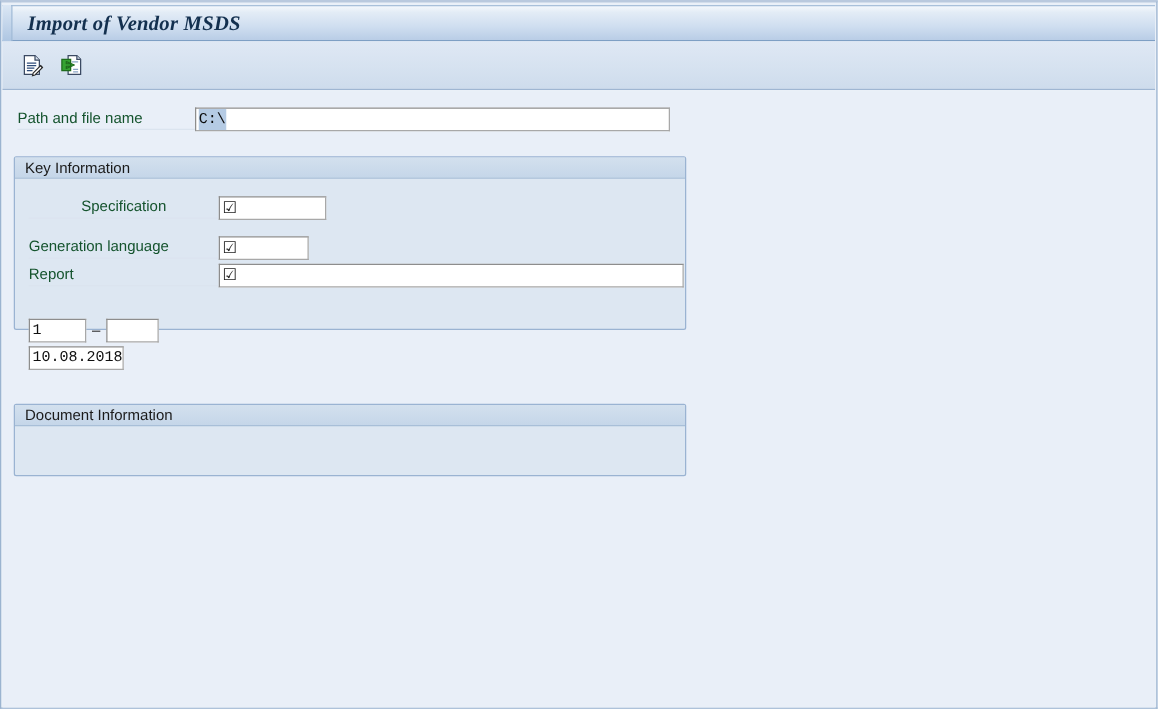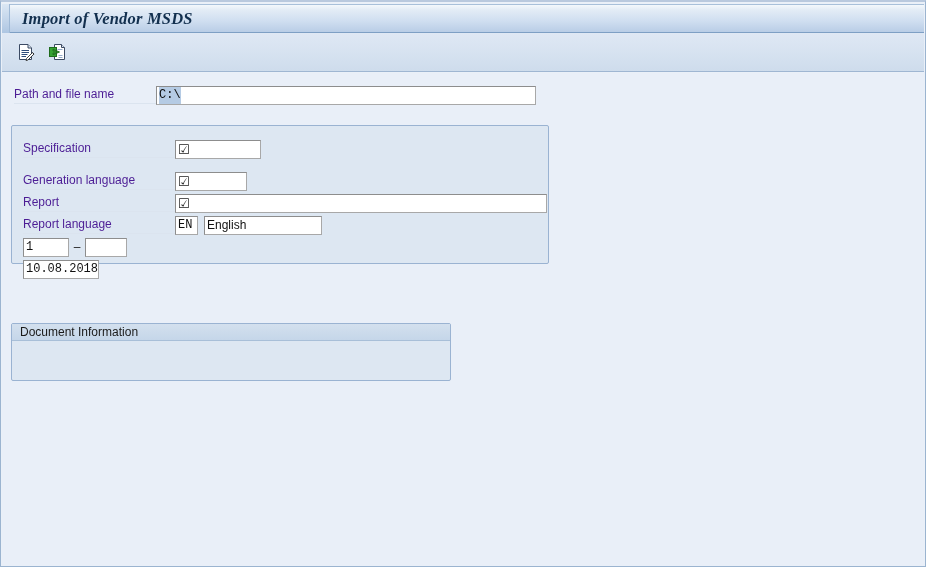--- a/index.html
+++ b/index.html
@@ -114,21 +114,21 @@
 
   
   .row {
     position: absolute;
     display: flex;
     align-items: center;
     height: 20px;
   }
   .fld-label {
     font-size: 12px;
-    color: #4c1d95;
+    color: #14532d;
     white-space: nowrap;
     border-bottom: 1px solid #dbe4ef;
     line-height: 16px;
     padding-bottom: 1px;
   }
 
   
   .inp {
     box-sizing: border-box;
     height: 19px;
@@ -194,27 +194,27 @@
 
   #grp-key {
     left: 9px;
     top: 52px;
     width: 538px;
     height: 139px;
   }
   #grp-doc {
     left: 9px;
     top: 250px;
-    width: 440px;
+    width: 538px;
     height: 58px;
   }
 
   
   #row-spec { left: 11px; top: 13px; }
-  #row-spec .fld-label { width: 152px; }
+  #row-spec .fld-label { width: 152px; text-align: center; }
   #inp-spec { width: 86px; }
 
   #row-genvar { left: 11px; top: 45px; }
   #row-genvar .fld-label { width: 152px; }
   #inp-genvar { width: 72px; }
 
   #row-vendor { left: 11px; top: 67px; }
   #row-vendor .fld-label { width: 152px; }
   #inp-vendor { width: 372px; }
 
@@ -302,20 +302,21 @@
   <div class="content">
 
     <div class="row" id="row-path">
       <span class="fld-label">Path and file name</span>
       <span class="inp" id="inp-path">
         <span class="sel">C:\</span>
       </span>
     </div>
 
     <div class="group" id="grp-key">
+      <div class="group-header">Key Information</div>
       <div class="group-body">
 
         <div class="row" id="row-spec">
           <span class="fld-label">Specification</span>
           <span class="inp sans" id="inp-spec">
             <span class="chkglyph">☑</span>
             <span class="sr-only"></span>
           </span>
         </div>
 
@@ -328,25 +329,20 @@
         </div>
 
         <div class="row" id="row-vendor">
           <span class="fld-label">Report</span>
           <span class="inp sans" id="inp-vendor">
             <span class="chkglyph">☑</span>
             <span class="sr-only"></span>
           </span>
         </div>
 
-        <div class="row" id="row-lang">
-          <span class="fld-label">Report language</span>
-          <span class="inp" id="inp-langcode">EN</span>
-          <span class="inp sans" id="inp-langname">English</span>
-        </div>
 
         <div class="row" id="row-version">
           <span class="inp" id="inp-ver1">1</span>
           <span class="dash">–</span>
           <span class="inp" id="inp-ver2"></span>
         </div>
 
         <div class="row" id="row-date">
           <span class="inp" id="inp-date">10.08.2018</span>
         </div>

